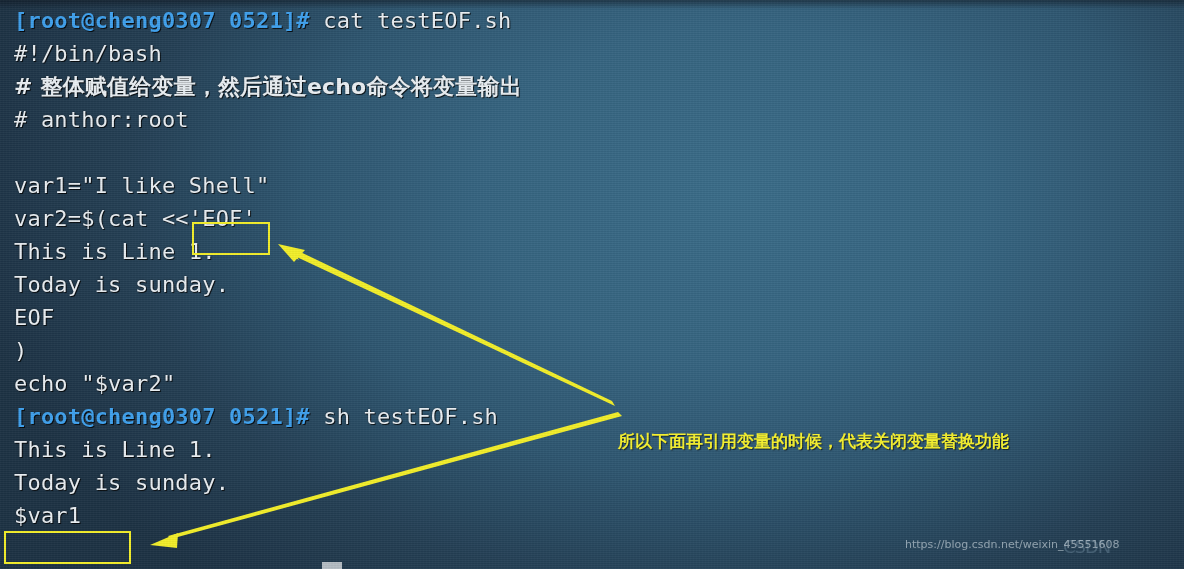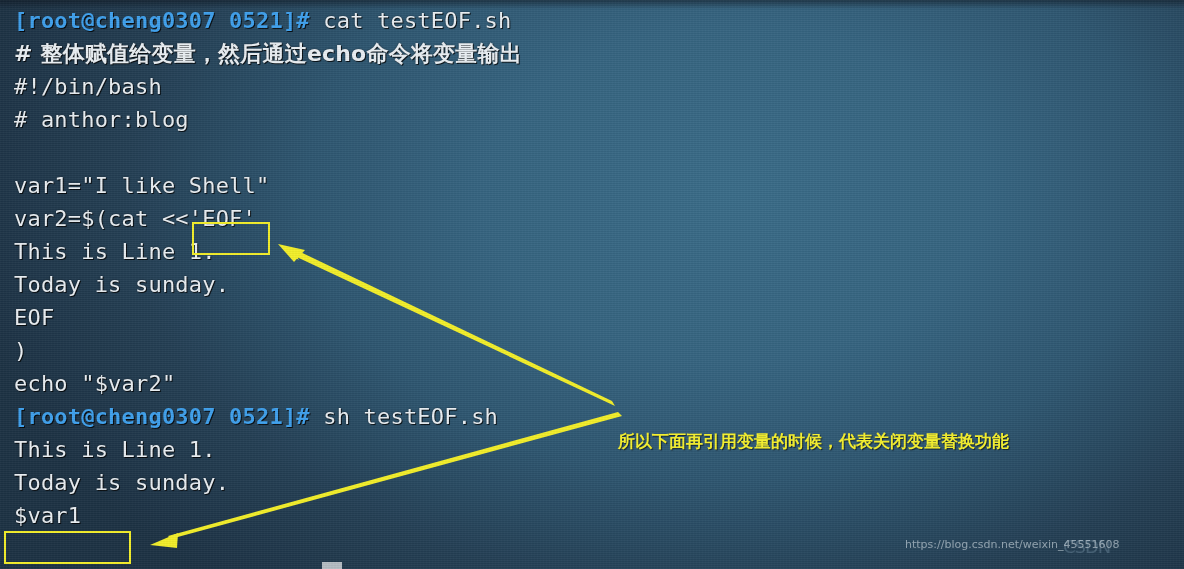--- a/index.html
+++ b/index.html
@@ -131,25 +131,25 @@
 <body>
 
 <div id="screen">
 
   <div id="topstrip"></div>
 
   <div class="term">
 
     <div class="line"><span class="prompt">[root@cheng0307 0521]#</span><span> cat testEOF.sh</span></div>
 
+    <div class="line">#!/bin/bash</div>
+
     <div class="line cjk"># 整体赋值给变量，然后通过echo命令将变量输出</div>
 
-    <div class="line">#!/bin/bash</div>
-
-    <div class="line"># anthor:blog</div>
+    <div class="line"># anthor:root</div>
 
 
     <div class="line blank"></div>
 
     <div class="line">var1="I like Shell"</div>
 
     <div class="line">var2=$(cat &lt;&lt;'EOF'</div>
 
     <div class="line">This is Line 1.</div>
 

